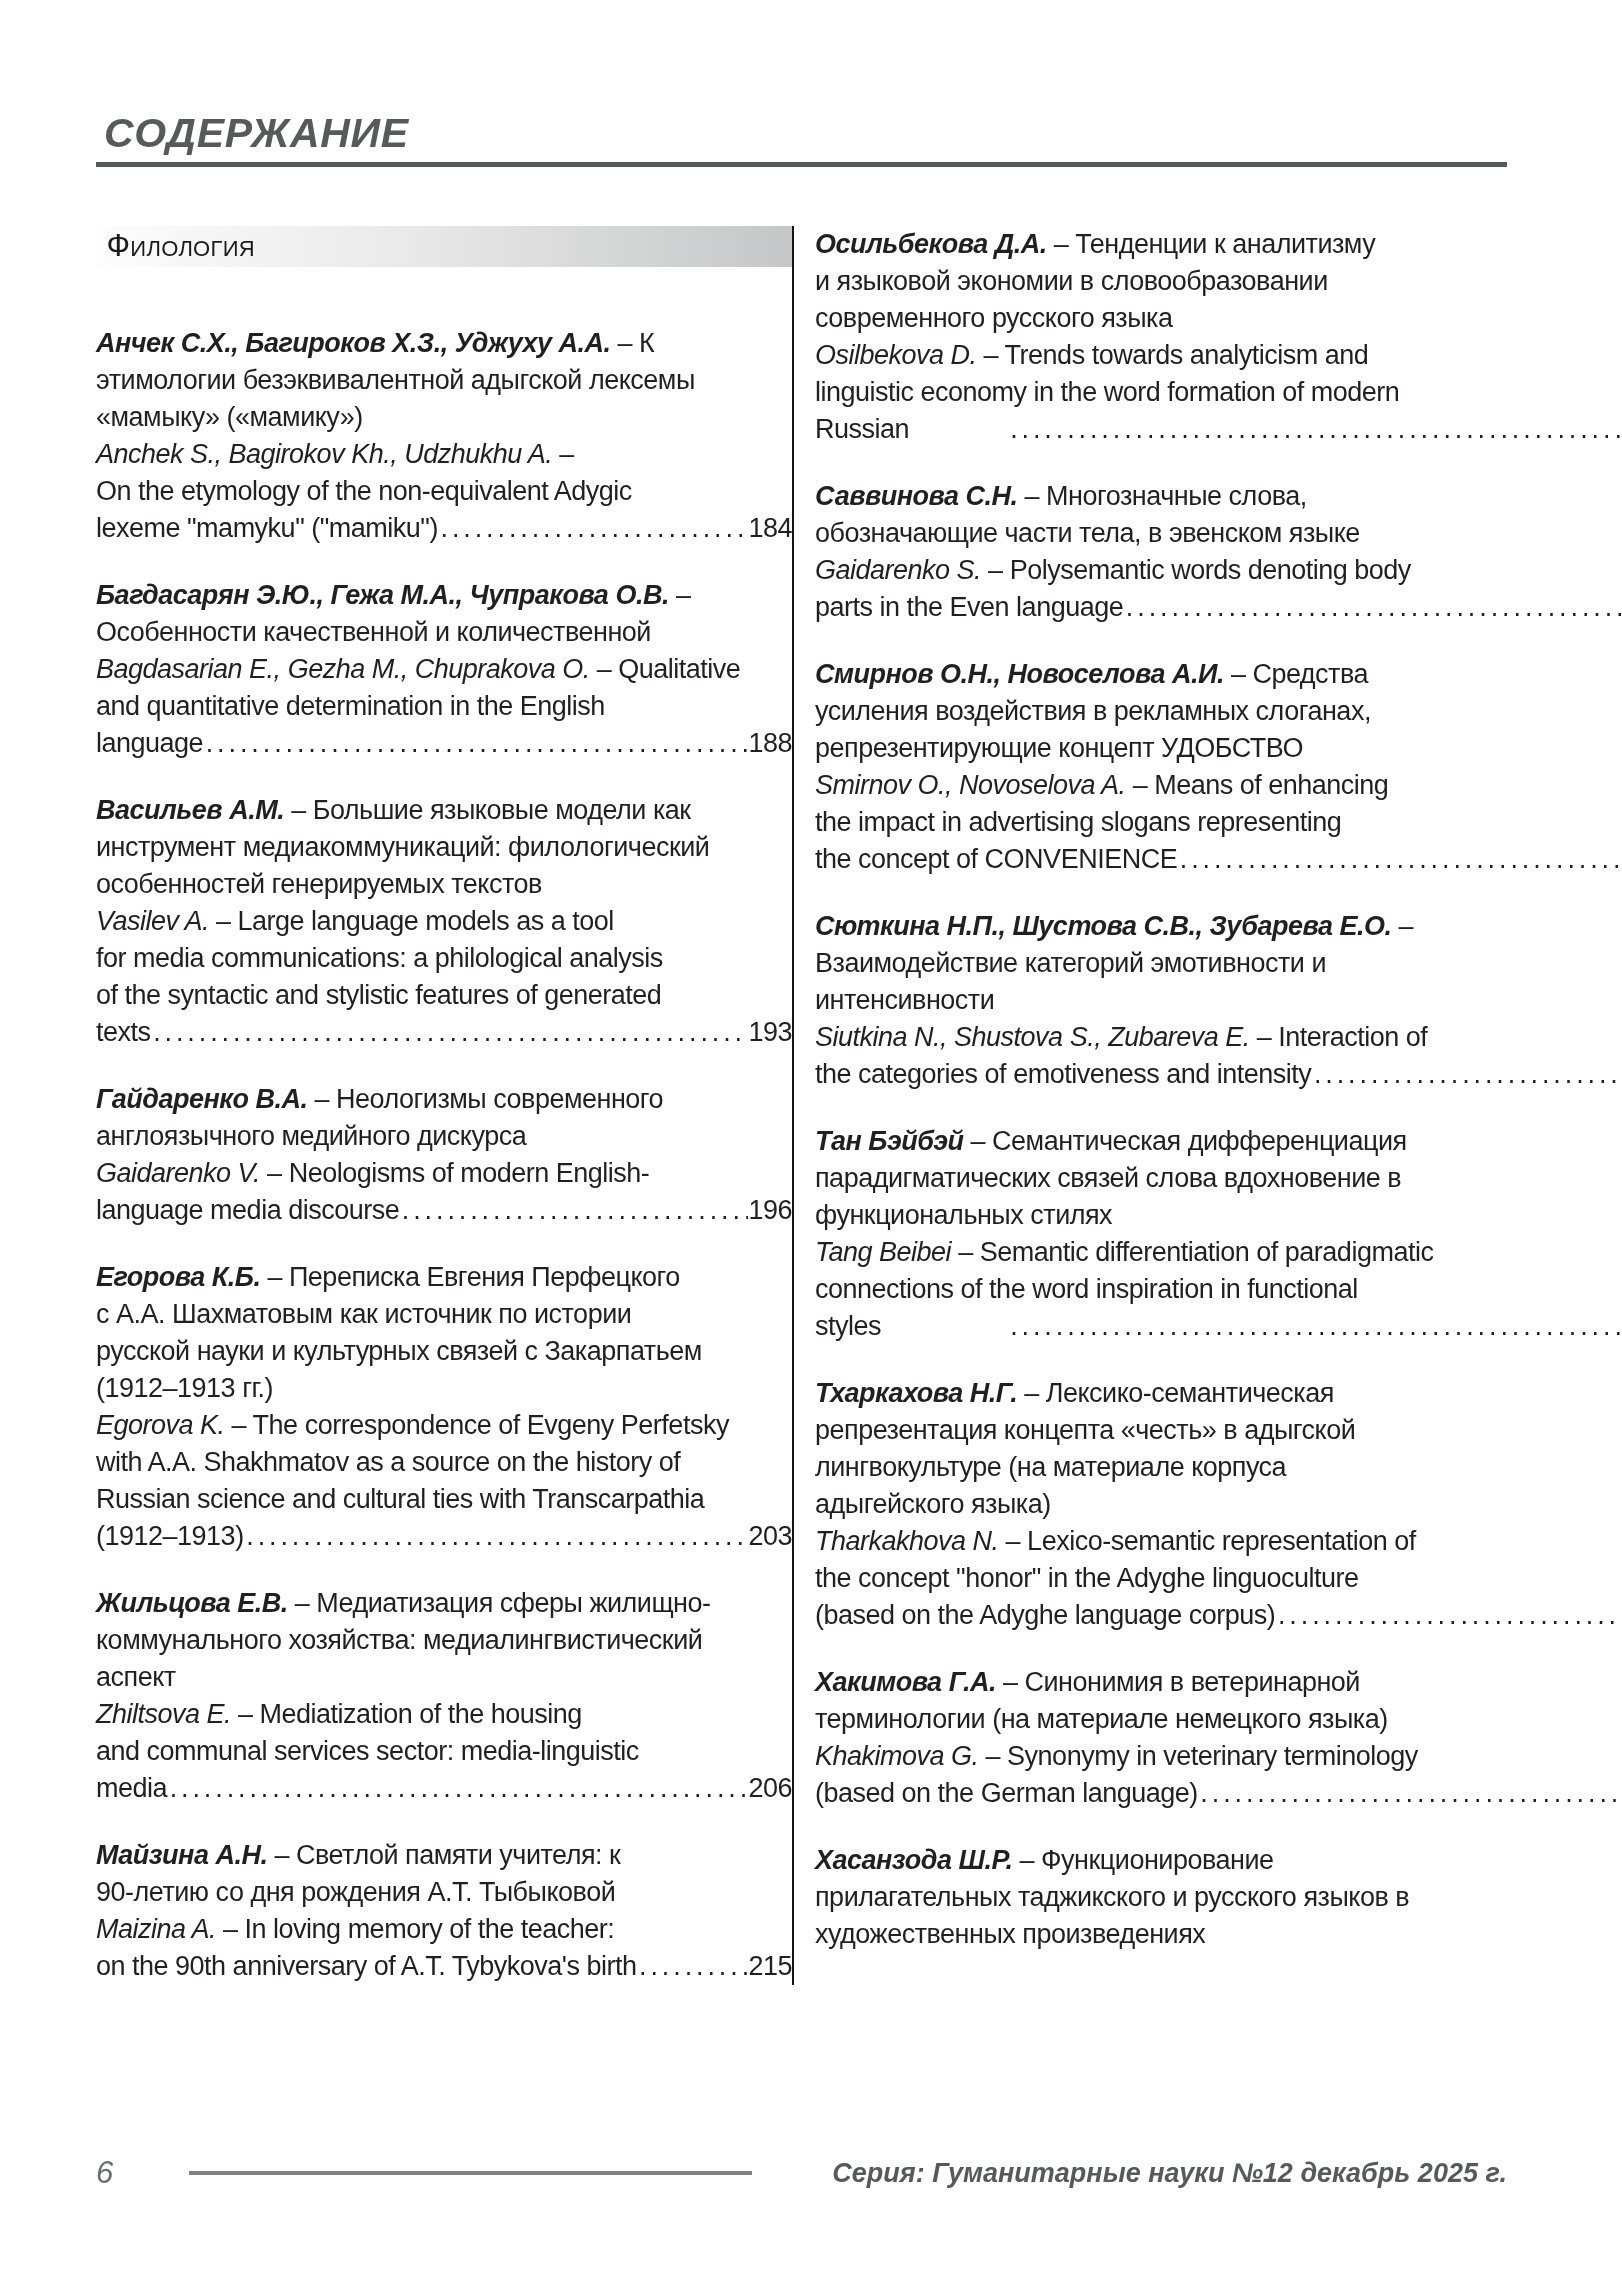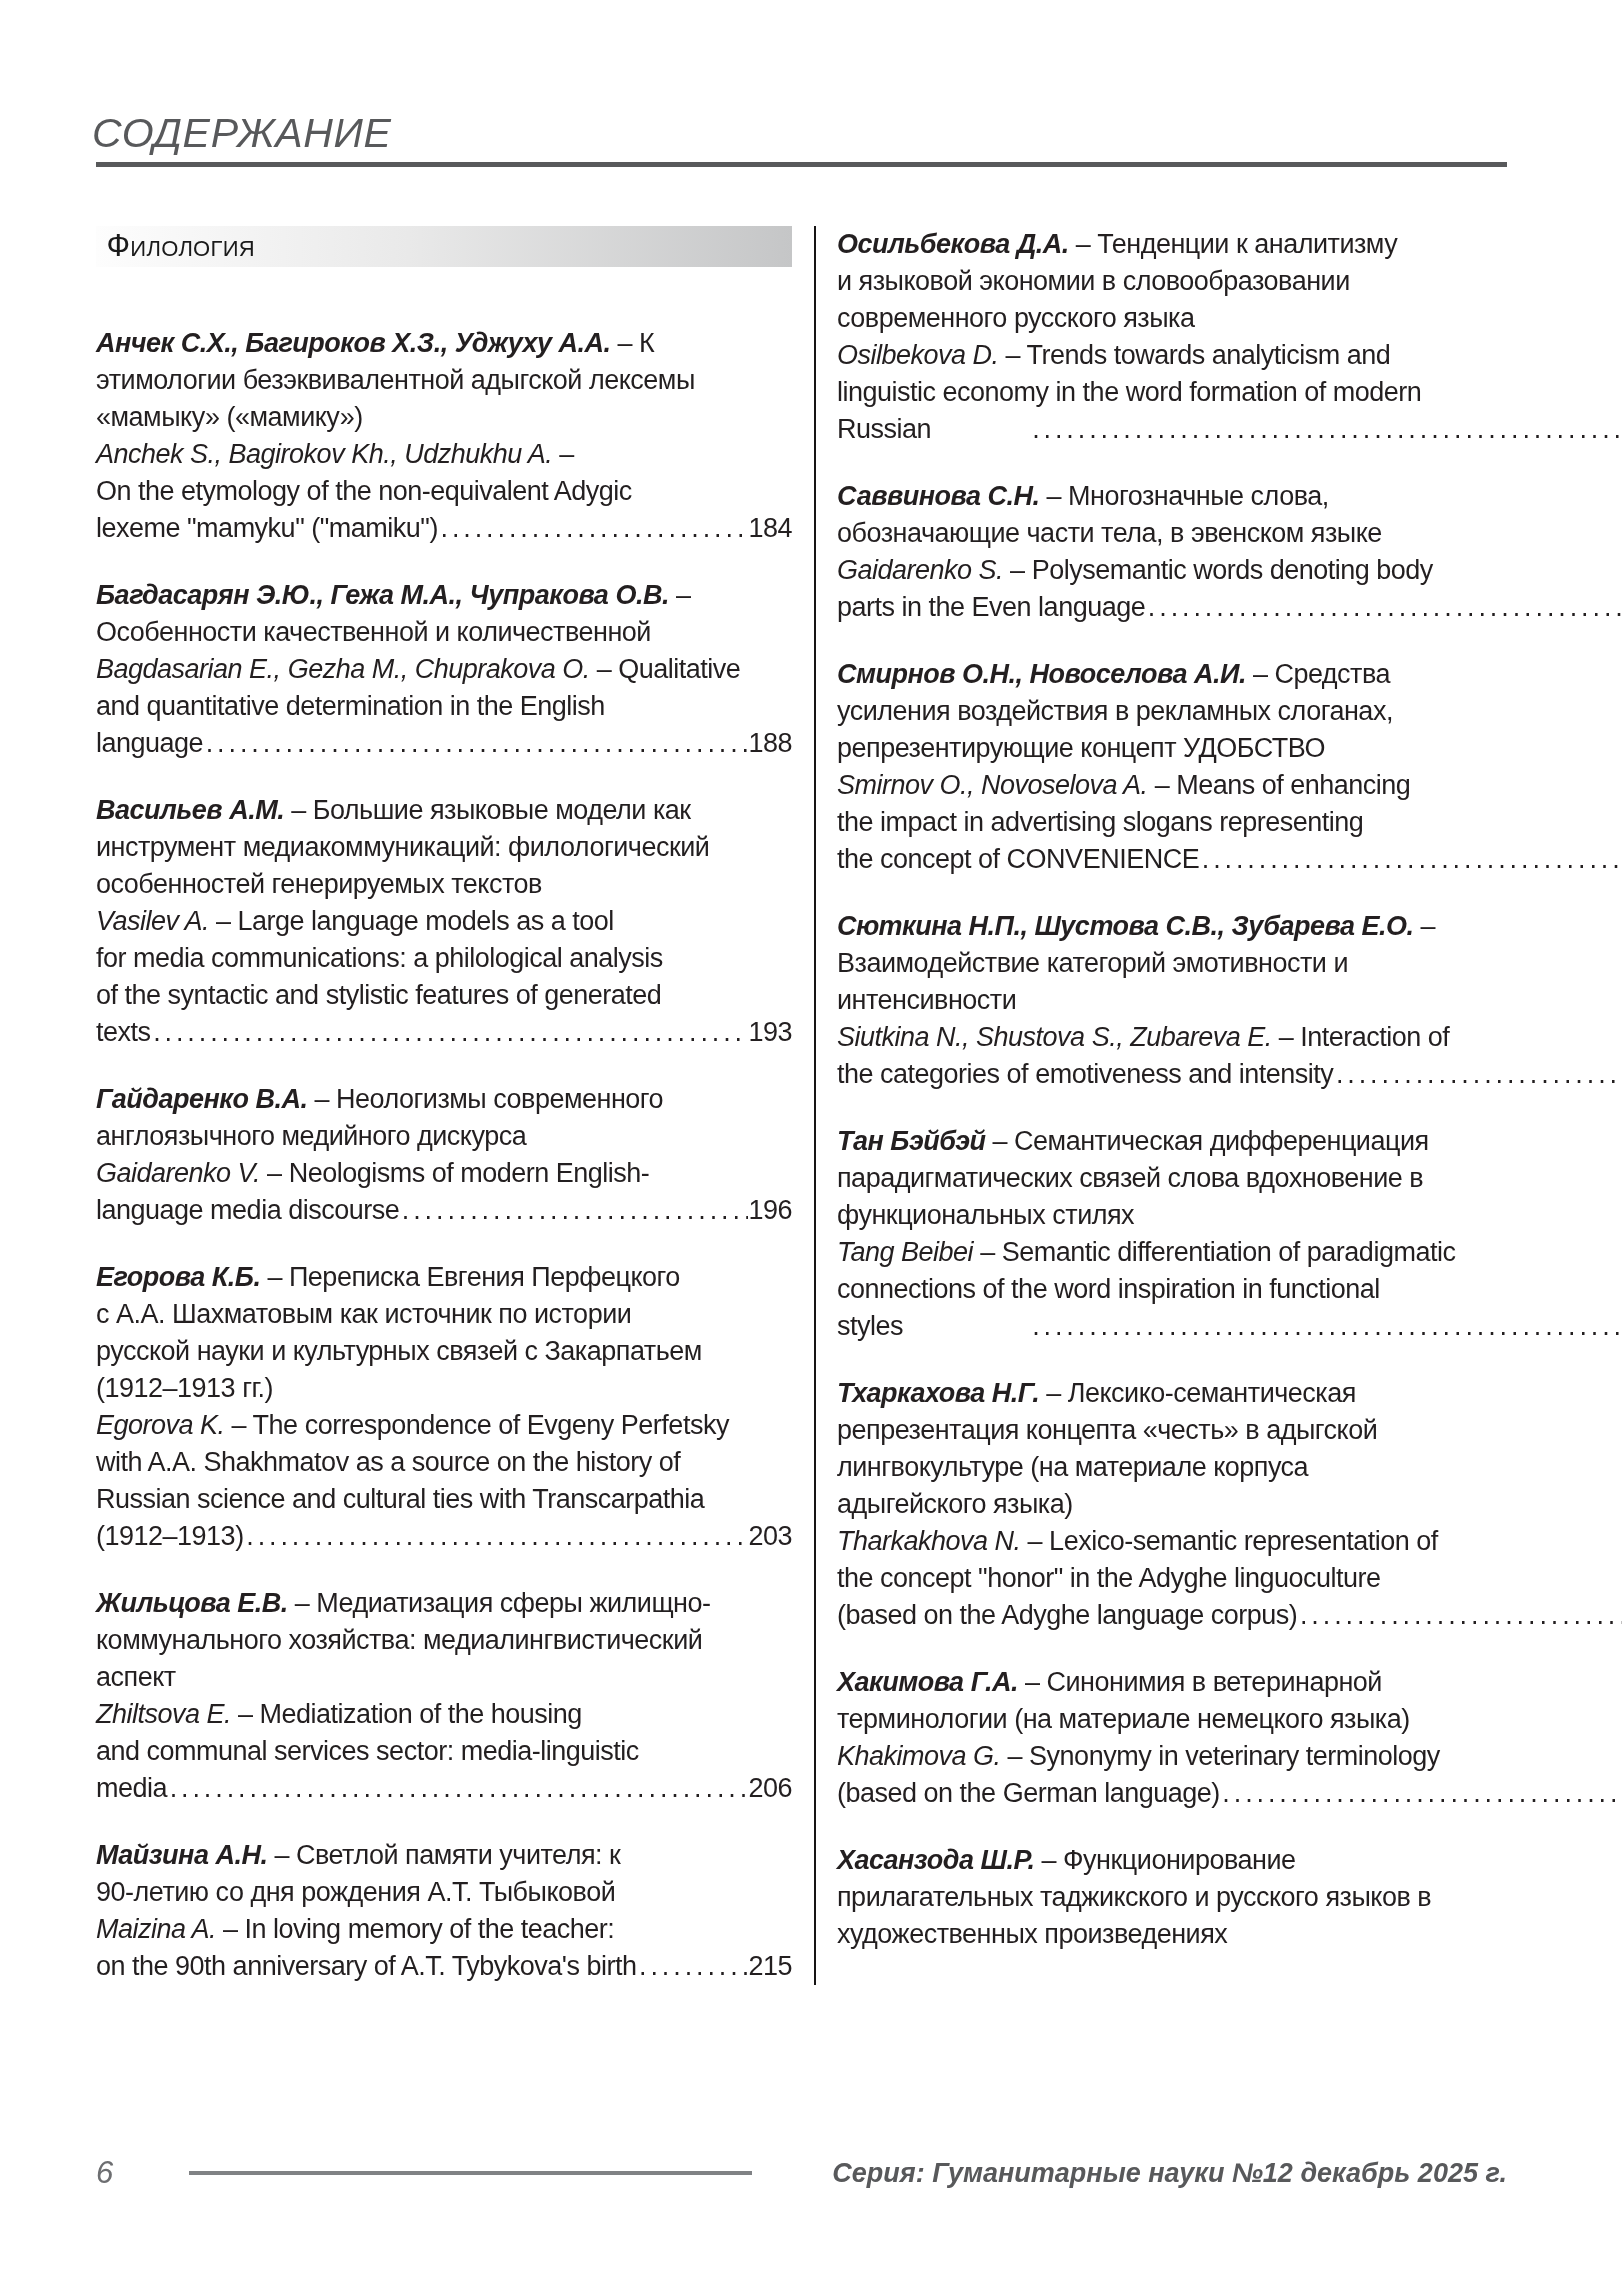--- a/index.html
+++ b/index.html
@@ -5,43 +5,42 @@
   html, body { margin: 0; padding: 0; }
   body {
     width: 1623px; height: 2295px;
     position: relative;
     background: #ffffff;
     font-family: "Liberation Sans", sans-serif;
     color: #231f20;
   }
   .page-title {
     position: absolute;
-    left: 92px; top: 110px;
+    left: 104px; top: 110px;
     font-size: 41px;
-    font-weight: 400;
+    font-weight: 700;
     font-style: italic;
     letter-spacing: 0.7px;
     color: #58595b;
   }
   .title-rule {
     position: absolute;
     left: 96px; top: 162px;
     width: 1411px; height: 5.2px;
     background: #58595b;
   }
   .columns {
     position: absolute;
     left: 96px; top: 226px;
     width: 1411px;
     display: flex;
     align-items: stretch;
   }
   .col-left {
     width: 696px;
-    margin-right: 22px;
   }
   .col-right {
     flex: 1;
     border-left: 2.6px solid #161414;
     padding-left: 21px;
   }
   .section-bar {
     height: 41px;
     line-height: 39px;
     background: linear-gradient(to right, #fdfdfd 0%, #e9e9e9 45%, #c5c6c7 100%);

